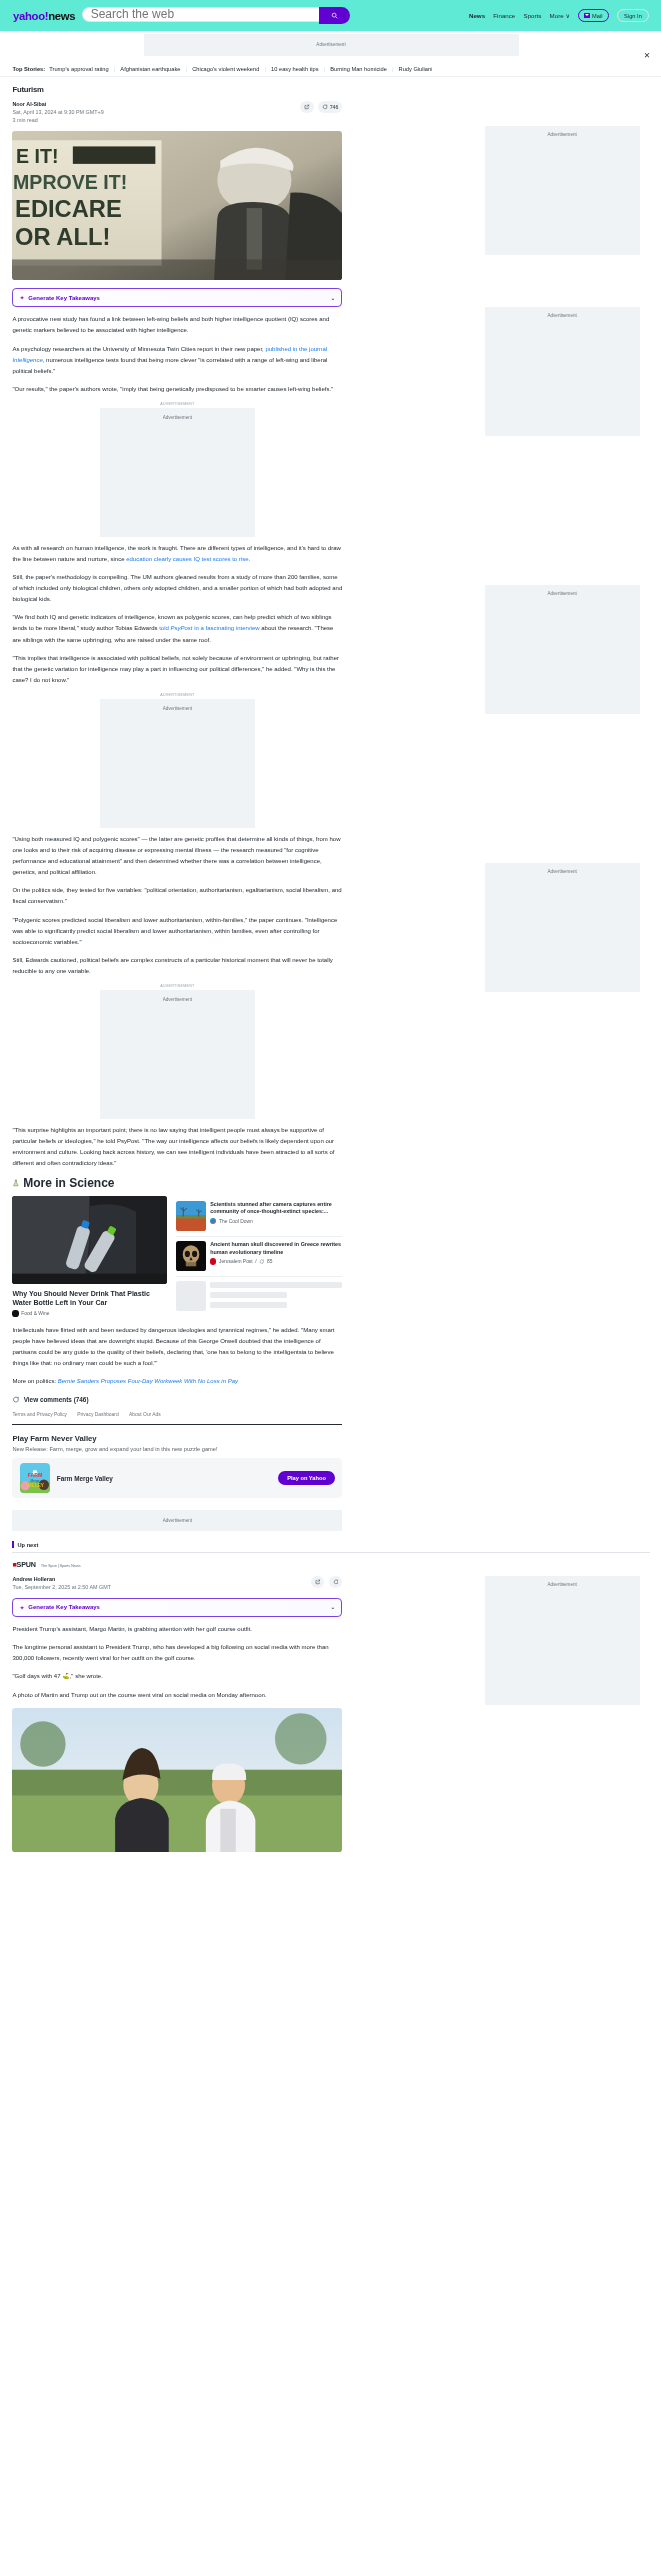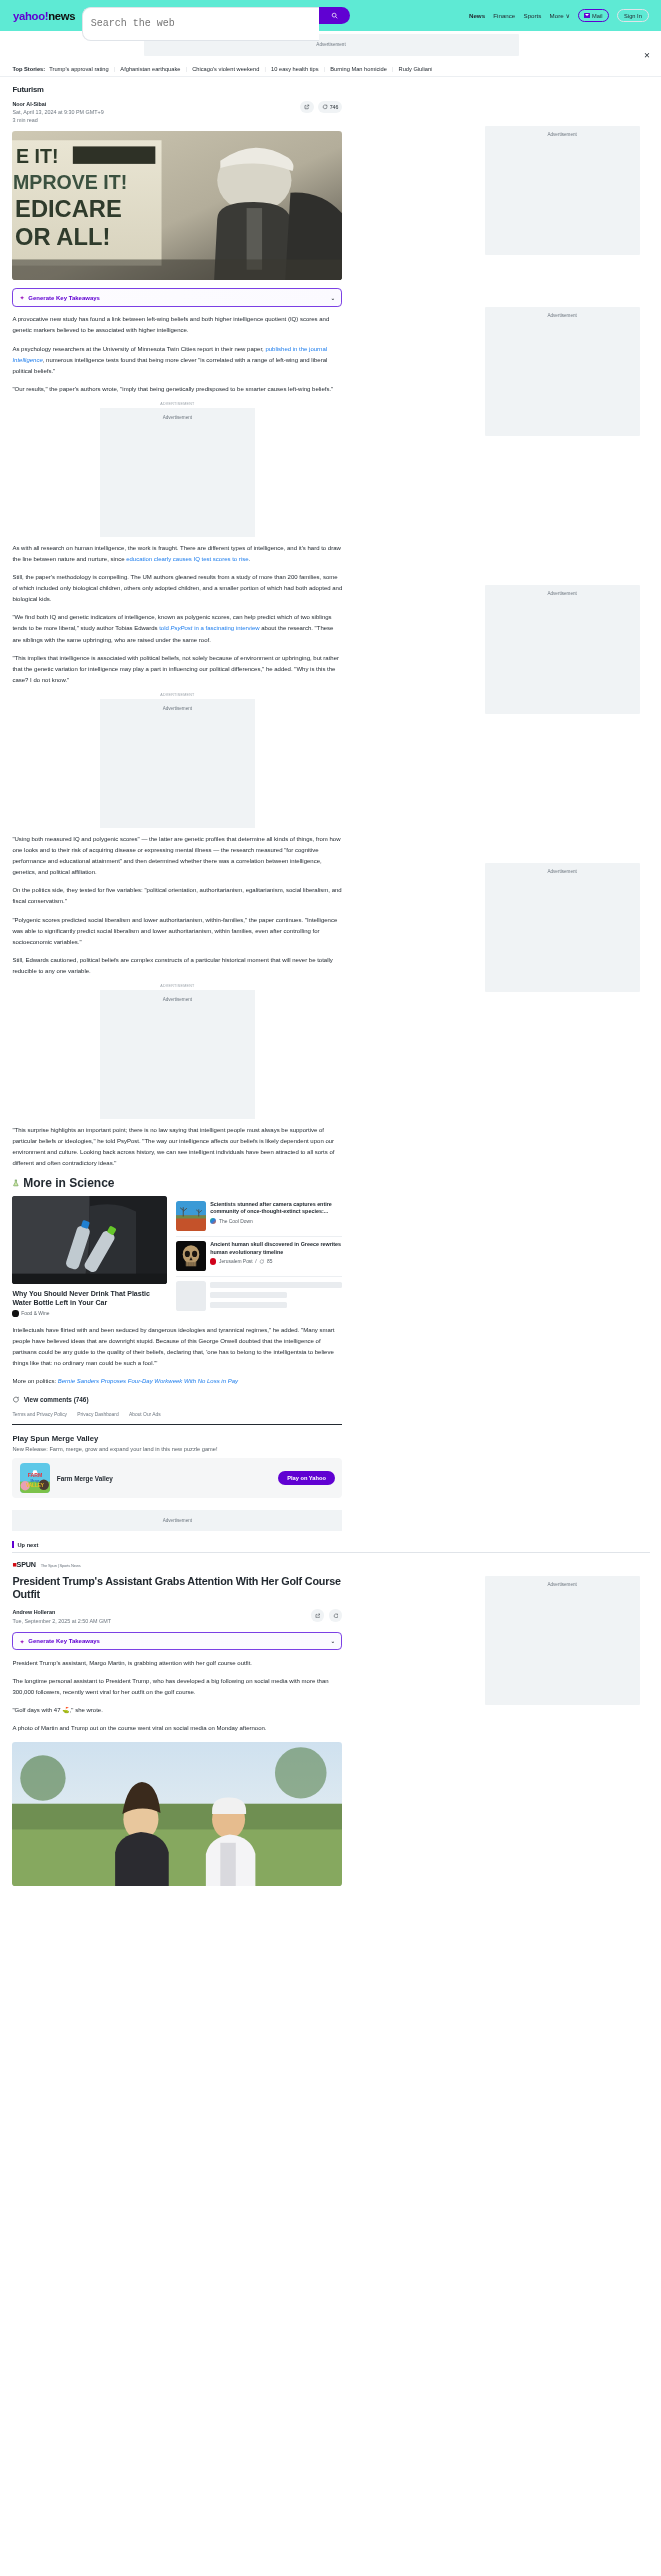--- a/index.html
+++ b/index.html
@@ -9,24 +9,24 @@
     font-family:"Liberation Sans", sans-serif;
     color:#232a31;
   }
   
   .hdr { height:31px; display:flex; align-items:center; padding:0 13px; background:#5eead4; }
   .logo { font-size:11.3px; font-weight:800; letter-spacing:-0.3px; white-space:nowrap; margin-right:7.2px; }
   .logo .y { color:#6001d2; }
   .logo .n { color:#0f0f0f; }
   .search-wrap { position:relative; width:268px; height:17.5px; display:flex; }
   .search-input {
-    flex:1; height:34px; border:0.5px solid #e0e4e9; border-right:none;
-    border-radius:8.8px 0 0 8.8px; padding:0 7.2px; font-size:10px;
+    flex:1; height:15px; border:0.5px solid #e0e4e9; border-right:none;
+    border-radius:8.8px 0 0 8.8px; padding:0 7.2px; font-size:12px;
     color:#6e7780; outline:none; background:#fff;
-    font-family:Liberation Mono, monospace;
+    font-family:Liberation Sans, sans-serif;
   }
   .search-btn {
     width:31px; height:17.5px; background:#6001d2; border:none; cursor:pointer;
     border-radius:0 8.8px 8.8px 0; color:#fff; display:flex; align-items:center; justify-content:center;
   }
   .nav { margin-left:auto; display:flex; align-items:center; gap:8.2px; }
   .nav a { font-size:6.2px; color:#232a31; text-decoration:none; white-space:nowrap; }
   .nav a.active { font-weight:700; }
   .mail-btn {
     display:flex; align-items:center; gap:2.1px; border:0.5px solid #6001d2;
@@ -424,21 +424,21 @@
         </svg>
       <span>View comments (746)</span>
     </div>
 
     <div class="legal">
       <span>Terms and Privacy Policy</span>
       <span>Privacy Dashboard</span>
       <span>About Our Ads</span>
     </div>
 
-    <div class="fmv-title">Play Spun Merge Valley</div>
+    <div class="fmv-title">Play Farm Never Valley</div>
     <div class="fmv-sub">New Release: Farm, merge, grow and expand your land in this new puzzle game!</div>
     <div class="fmv-card">
       <div class="fmv-img">
         <svg width="30" height="30" viewBox="0 0 58 58">
           <rect width="58" height="58" fill="#5ec8e8"></rect>
           <rect y="36" width="58" height="22" fill="#7cc24a"></rect>
           <circle cx="10" cy="44" r="9" fill="#e8a0b4"></circle>
           <circle cx="46" cy="42" r="10" fill="#4b3a30"></circle>
           <path d="M26 14h6l3 8h-12z" fill="#fff"></path>
           <text x="29" y="28" text-anchor="middle" font-family="Liberation Sans, sans-serif" font-size="10" font-weight="700" fill="#e8323c">FARM</text>
@@ -482,21 +482,20 @@
   <span>Up next</span>
 </div>
 <div class="hr"></div>
 
 <div class="page" style="padding-top:8.2px">
   <div class="col-main">
     <div class="brand2">
       <span class="sq">■</span><span>SPUN</span>
       <span style="font-size:4.1px;color:#6e7780;font-weight:400;margin-left:3.1px">The Spun | Sports News</span>
     </div>
-    <h2 class="headline2">President Trump's Assistant Grabs Attention With Her Golf Course Outfit</h2>
 
     <div class="byline-row">
       <div class="byline">
         <div class="author">Andrew Holleran</div>
         <div class="date">Tue, September 2, 2025 at 2:50 AM GMT</div>
       </div>
       <div class="act-row">
         <div class="act-chip">
           <svg width="5.7" height="5.7" viewBox="0 0 24 24" fill="none" stroke="#232a31" stroke-width="2">
             <path d="M14 4h6v6"></path>

